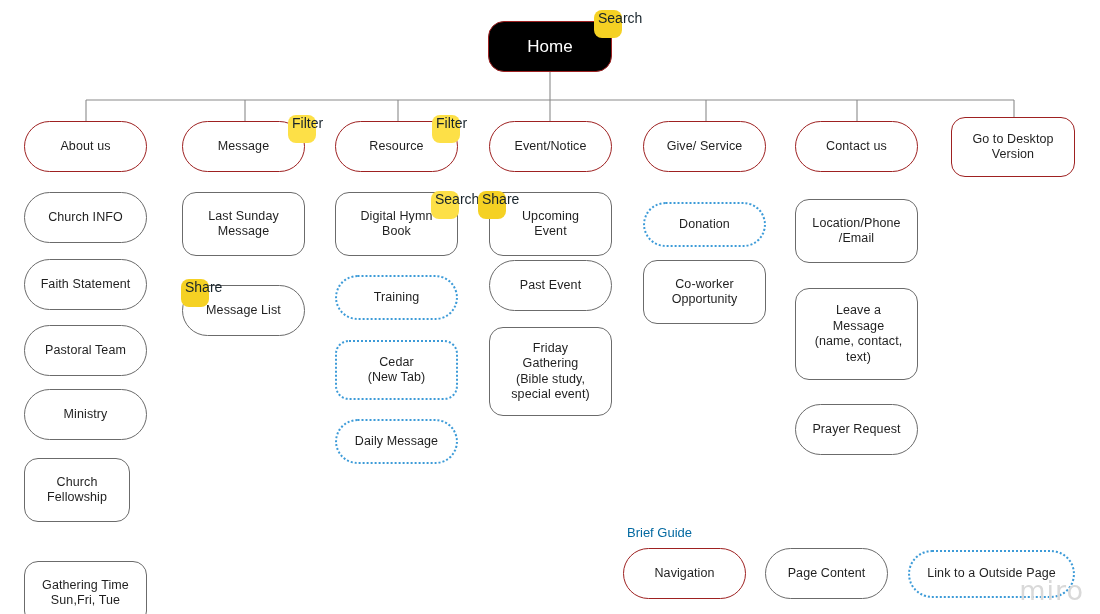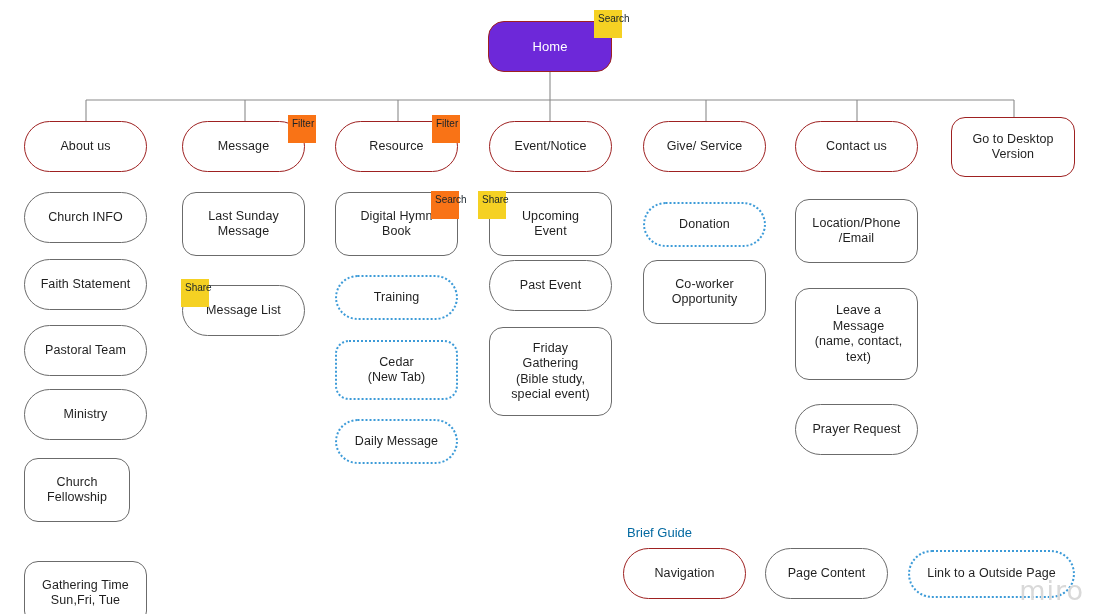--- a/index.html
+++ b/index.html
@@ -28,40 +28,41 @@
     letter-spacing:.1px;
     padding:2px 8px;
     white-space:pre-line;
   }
   
   .pill   {border-radius:999px;}
   .rrect  {border-radius:14px;}
 
   
   .v-home{
-    background:#6d28d9;border:1px solid #9e2121;color:#ffffff;
-    border-radius:16px;font-size:13px;
+    background:#000000;border:1px solid #9e2121;color:#ffffff;
+    border-radius:16px;font-size:17px;
   }
   .v-nav{border:1.6px solid #9e2121;}
   .v-content{border:1.3px solid #6b6b6b;}
   .v-outside{border:2px dotted #3d9bd8;}
 
   
   .sticky{
     position:absolute;
     box-sizing:border-box;
     display:flex;align-items:flex-start;justify-content:flex-start;
-    font-size:10px;
+    font-size:14px;
     line-height:11px;
     color:#17232b;
     padding:3px 3px 0 4px;
     z-index:6;
+    border-radius:8px;
   }
   .sticky.yellow{background:#f5d123;}
-  .sticky.blue{background:#f97316;}
+  .sticky.blue{background:#fde047;}
 
   
   #legend-title{
     position:absolute;
     font-size:13px;
     color:#0369a1;
   }
 
   
   #miro{

